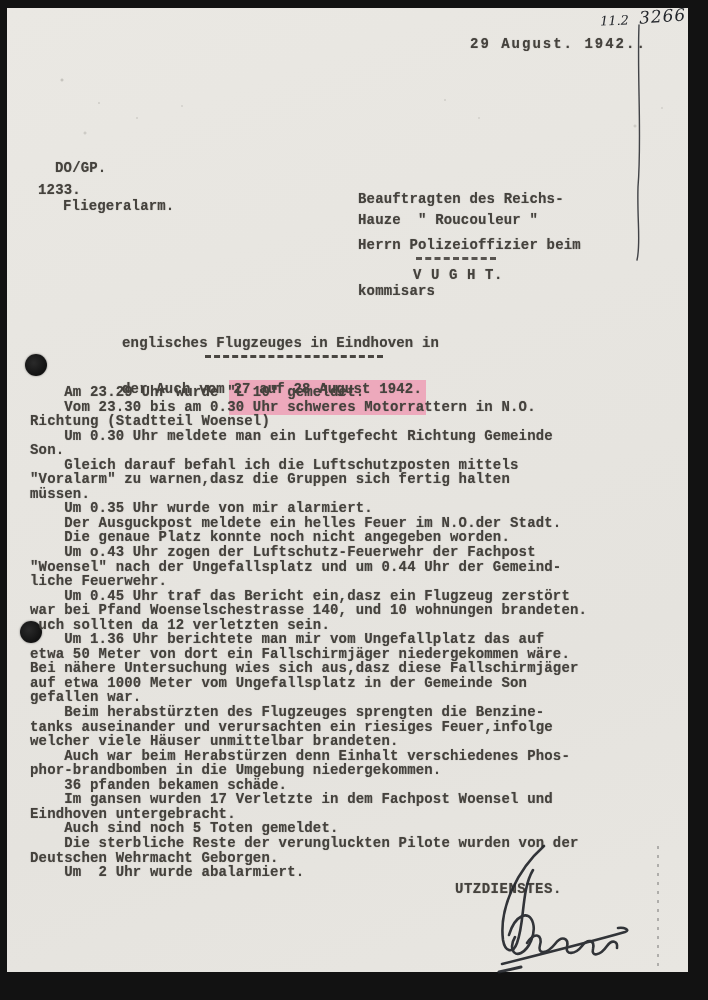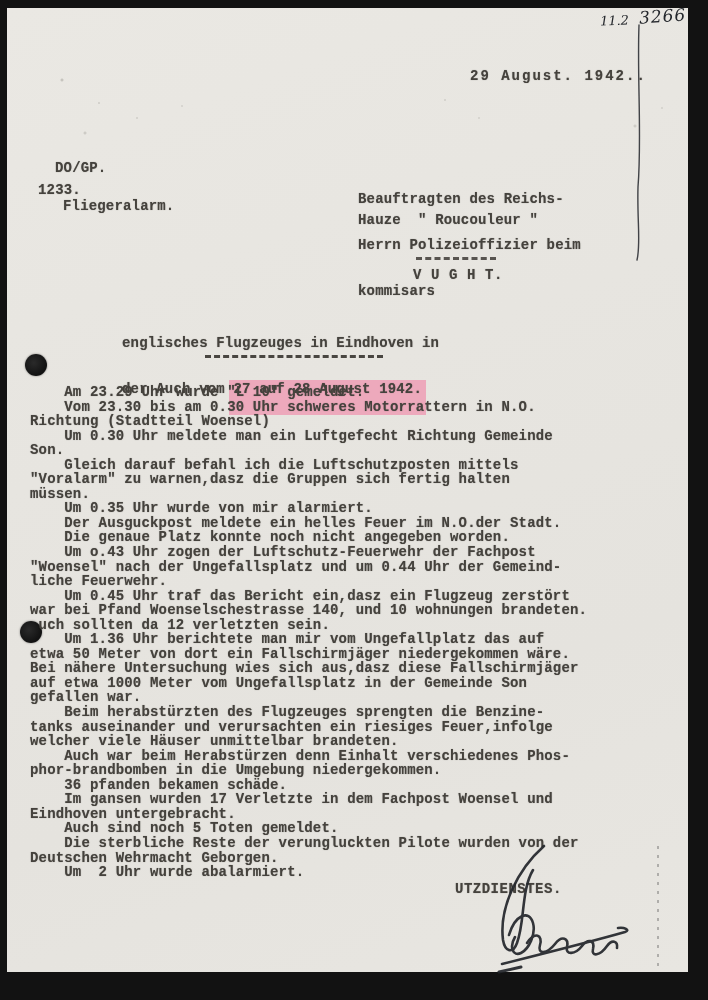--- a/index.html
+++ b/index.html
@@ -29,21 +29,21 @@
   
   .tw{
     position:absolute;
     white-space:pre;
     font-size:14px;
     letter-spacing:.17px;
     font-weight:700;
     color:#45423d;
     text-shadow:0 0 1px rgba(66,63,58,.55);
   }
-  .date-line{left:463px;top:28px;letter-spacing:2px;margin-top:32px;}
+  .date-line{left:463px;top:28px;letter-spacing:2px;}
   .ref1{left:48px;top:152px;}
   .ref2{left:31px;top:174px;}
   .ref3{left:56px;top:190px;}
   .recipient{left:351px;top:153px;line-height:15.4px;}
   .house{left:351px;top:204px;}
   .city{left:406px;top:231px;letter-spacing:.6px;margin-top:28px;}
   .city-underline{
     position:absolute;left:409px;top:249px;width:80px;height:0;
     border-bottom:3px dashed rgba(62,59,54,.85);
   }

